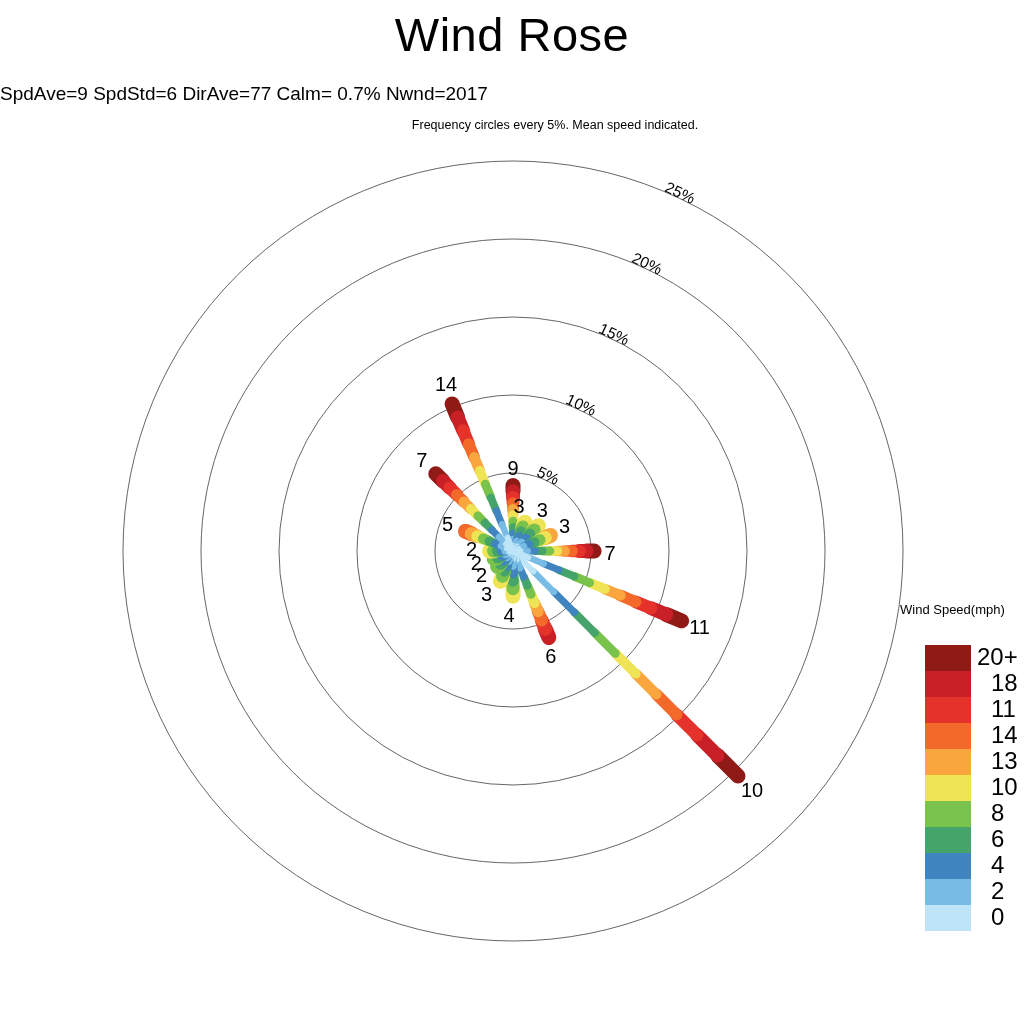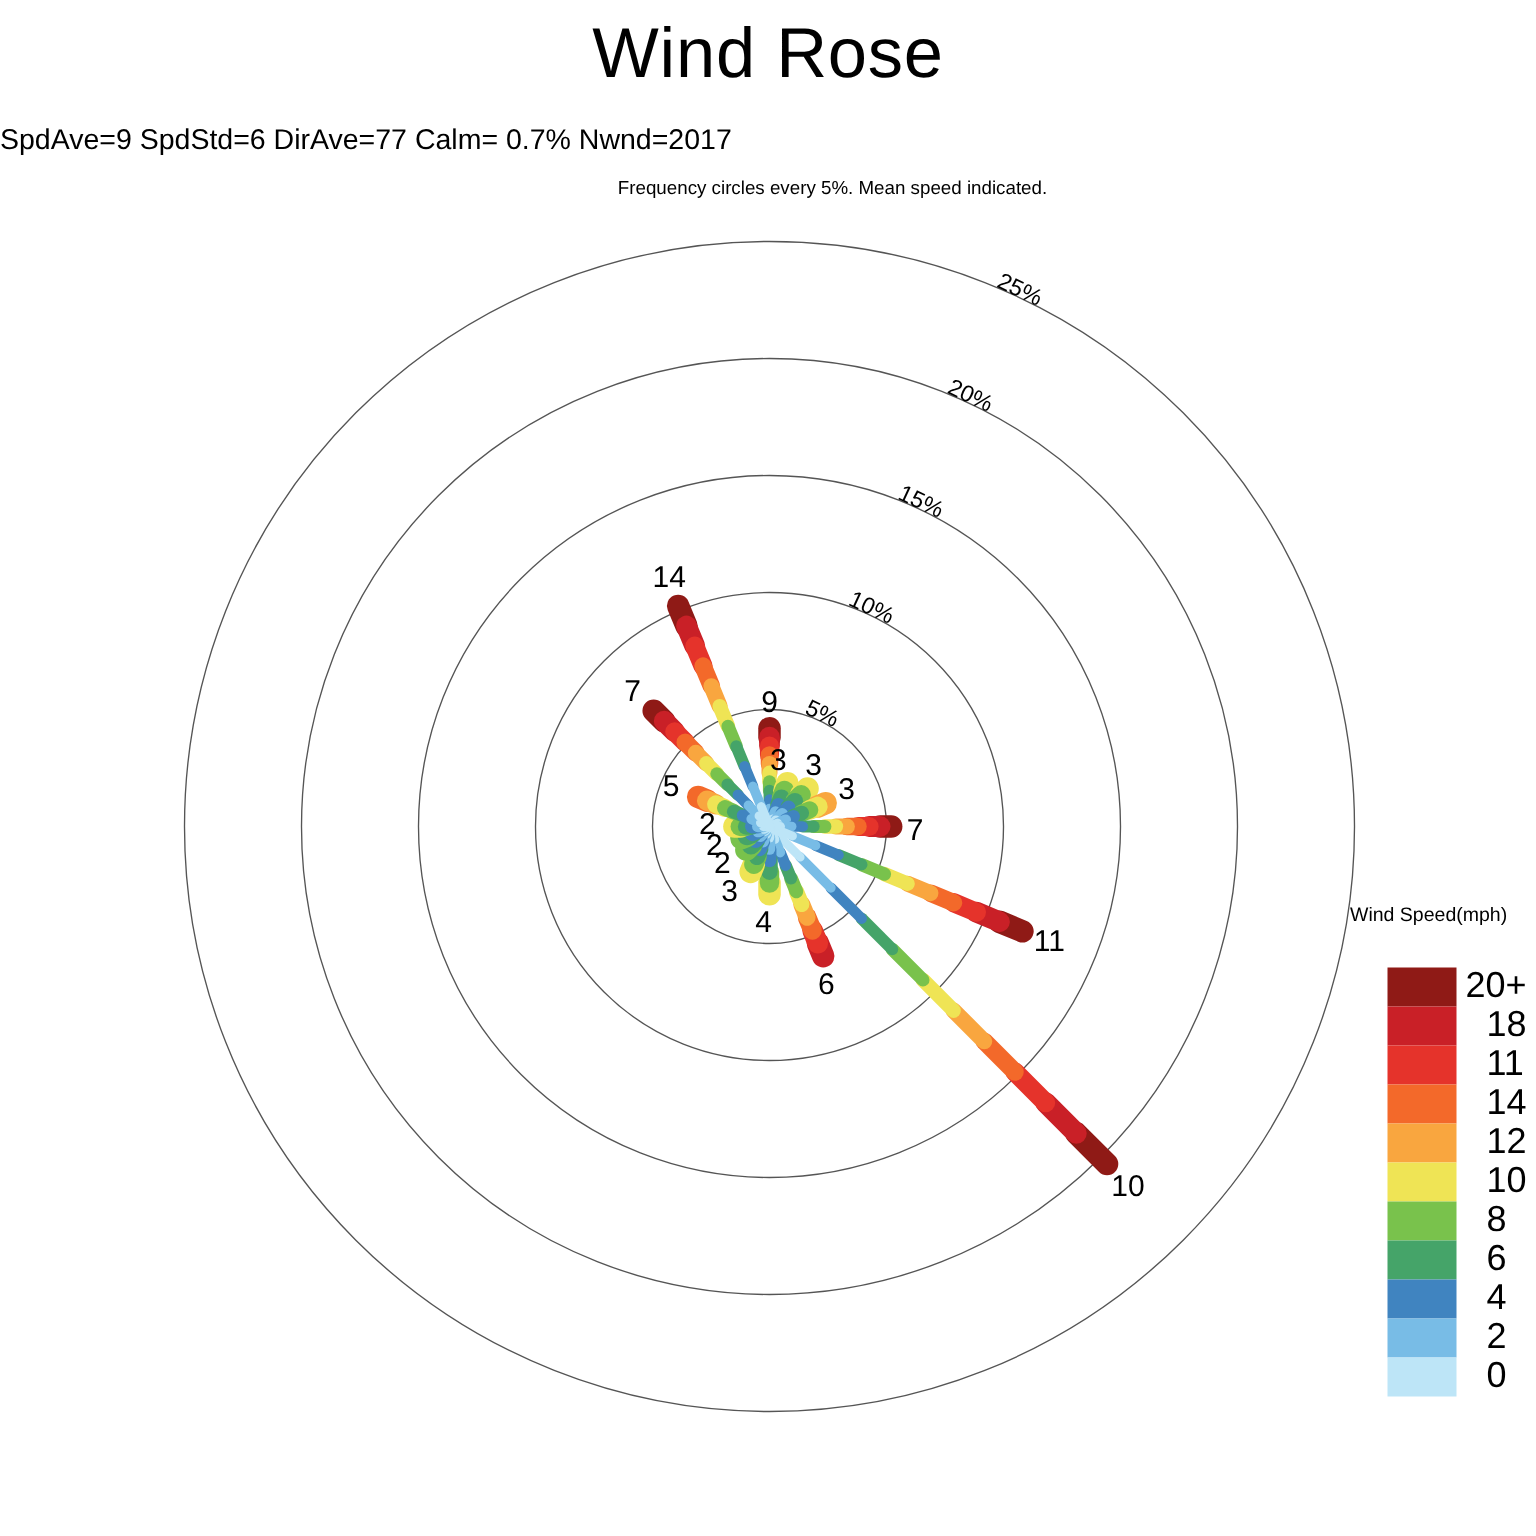--- a/index.html
+++ b/index.html
@@ -247,21 +247,21 @@
       <div class="sw-row">
         <div class="sw-box" style="background: rgb(229, 51, 43);"></div>
         <div class="sw-lab narrow">11</div>
       </div>
       <div class="sw-row">
         <div class="sw-box" style="background: rgb(243, 105, 42);"></div>
         <div class="sw-lab narrow">14</div>
       </div>
       <div class="sw-row">
         <div class="sw-box" style="background: rgb(249, 166, 63);"></div>
-        <div class="sw-lab narrow">12</div>
+        <div class="sw-lab narrow">13</div>
       </div>
       <div class="sw-row">
         <div class="sw-box" style="background: rgb(239, 228, 85);"></div>
         <div class="sw-lab narrow">10</div>
       </div>
       <div class="sw-row">
         <div class="sw-box" style="background: rgb(121, 194, 76);"></div>
         <div class="sw-lab narrow">8</div>
       </div>
       <div class="sw-row">

